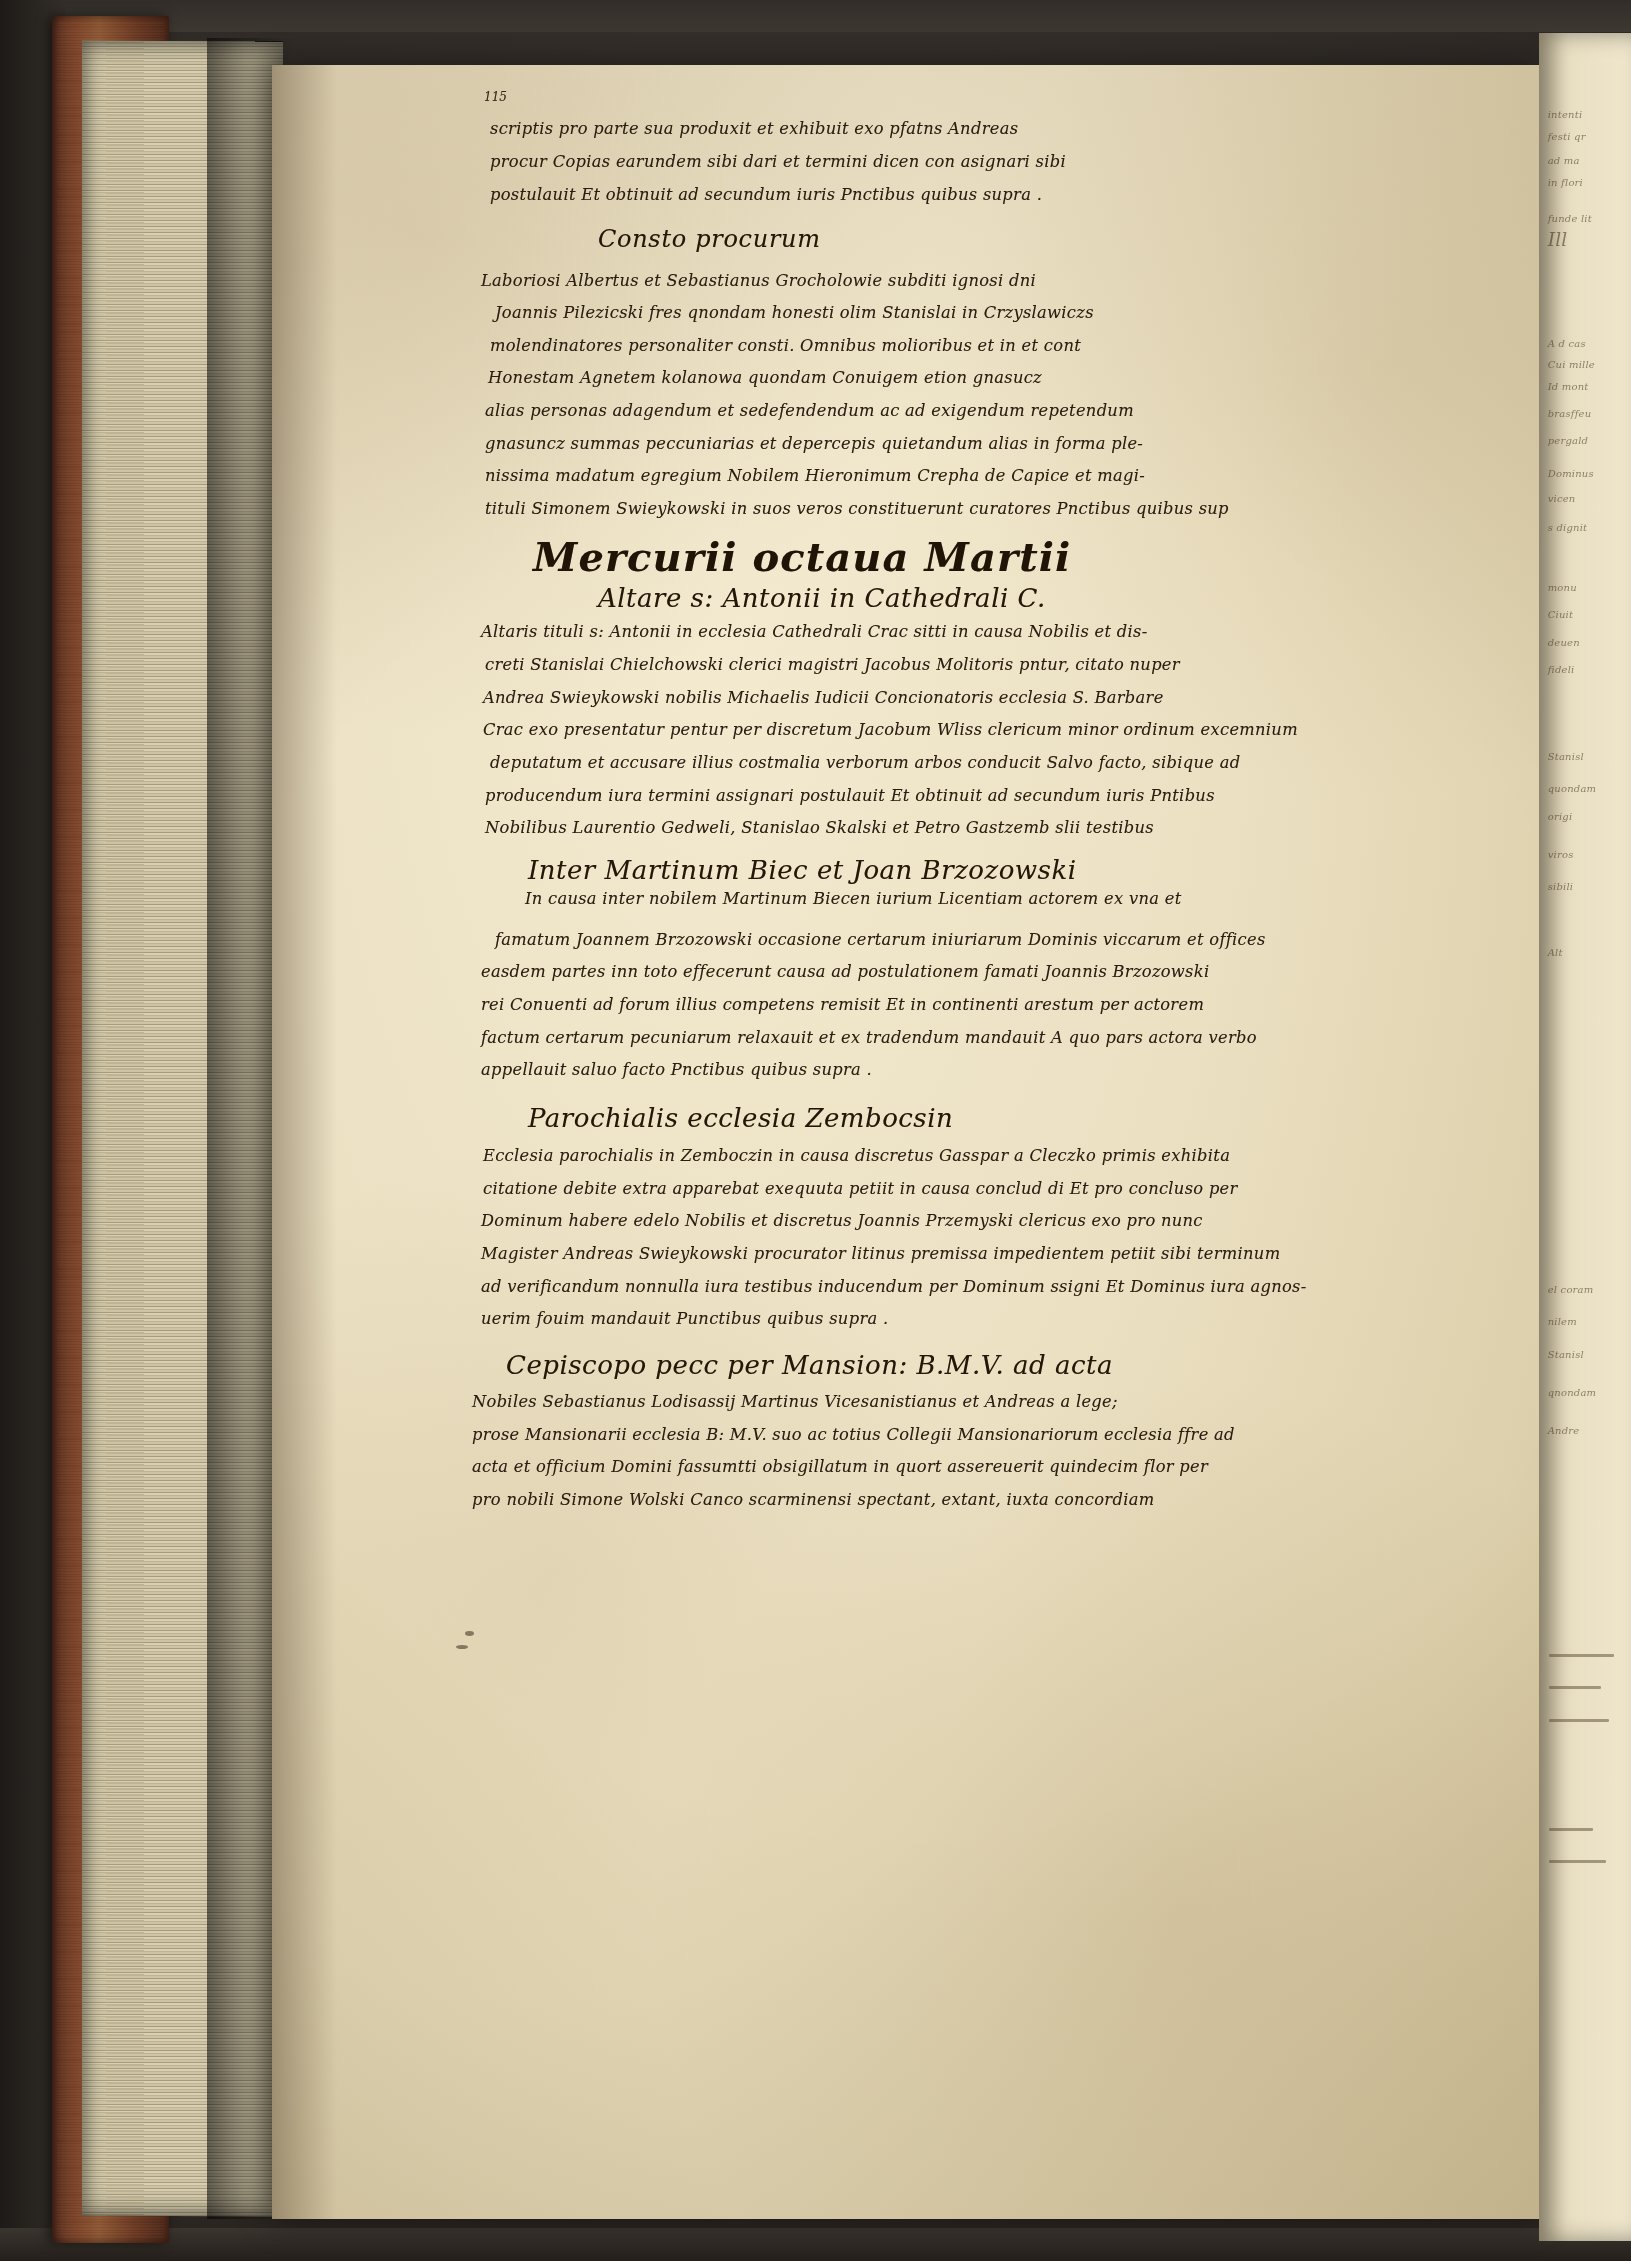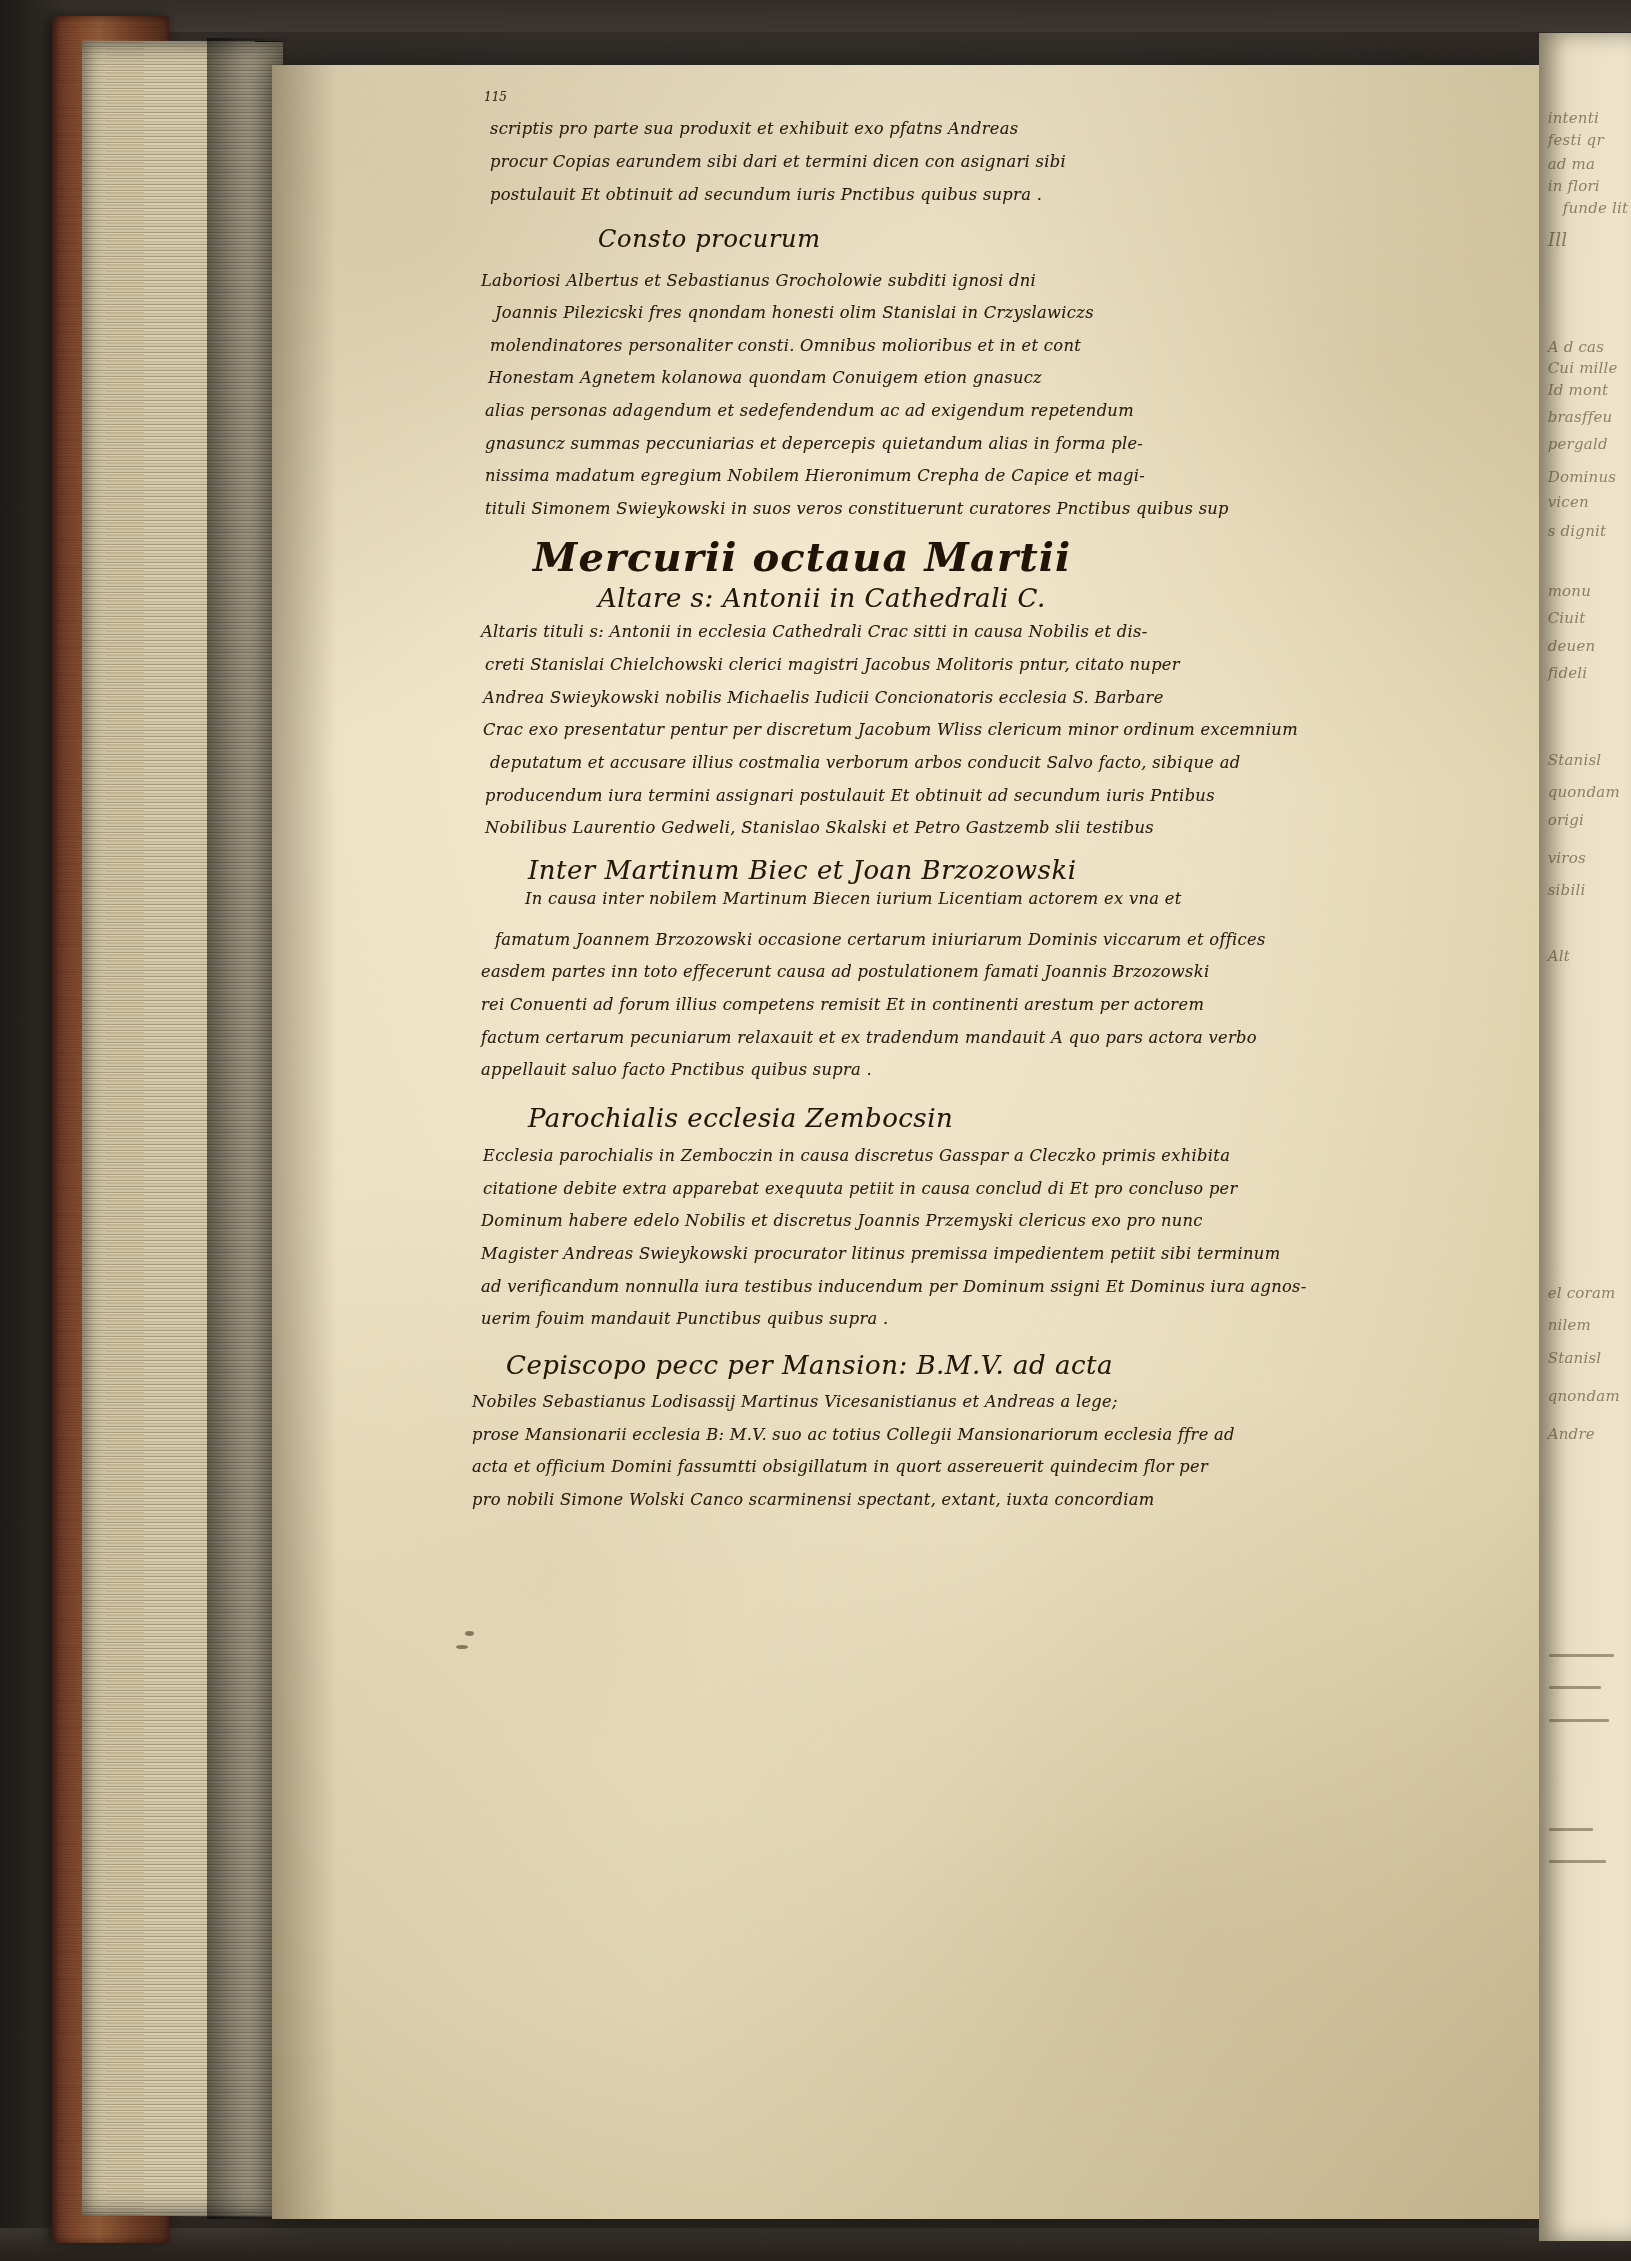--- a/index.html
+++ b/index.html
@@ -130,21 +130,21 @@
     background: rgba(70,55,35,0.45);
     border-radius: 1.1px;
     filter: blur(0.3px);
   }
   #facing .faintword {
     position: absolute;
     left: 8.7px;
     color: rgba(60,46,28,0.55);
     font-family: "DejaVu Serif", serif;
     font-style: italic;
-    font-size: 15px;
+    font-size: 10px;
     letter-spacing: 0.2px;
     white-space: nowrap;
   }
 
   
   .ms {
     position: absolute;
     color: #241a10;
     font-family: "DejaVu Serif", serif;
     font-style: italic;
@@ -261,21 +261,21 @@
       <div class="ink-blot" style="left:193px; top:1566px; width:8.7px; height:4.9px;"></div>
       <div class="ink-blot" style="left:184px; top:1580px; width:12px; height:3.8px;"></div>
     </div>
   </div>
 
   <div id="facing">
     <div class="faintword" style="top:76px;">intenti</div>
     <div class="faintword" style="top:98px;">festi qr</div>
     <div class="faintword" style="top:122px;">ad ma</div>
     <div class="faintword" style="top:144px;">in flori</div>
-    <div class="faintword" style="top:166px;margin-left:15px;">funde lit</div>
+    <div class="faintword" style="top:180px;">funde lit</div>
     <div class="faintword" style="top:196px; font-size:18.5px;">Ill</div>
     <div class="faintword" style="top:305px;">A d cas</div>
     <div class="faintword" style="top:326px;">Cui mille</div>
     <div class="faintword" style="top:348px;">Id mont</div>
     <div class="faintword" style="top:375px;">brasffeu</div>
     <div class="faintword" style="top:402px;">pergald</div>
     <div class="faintword" style="top:435px;">Dominus</div>
     <div class="faintword" style="top:460px;">vicen</div>
     <div class="faintword" style="top:489px;">s dignit</div>
     <div class="faintword" style="top:549px;">monu</div>

